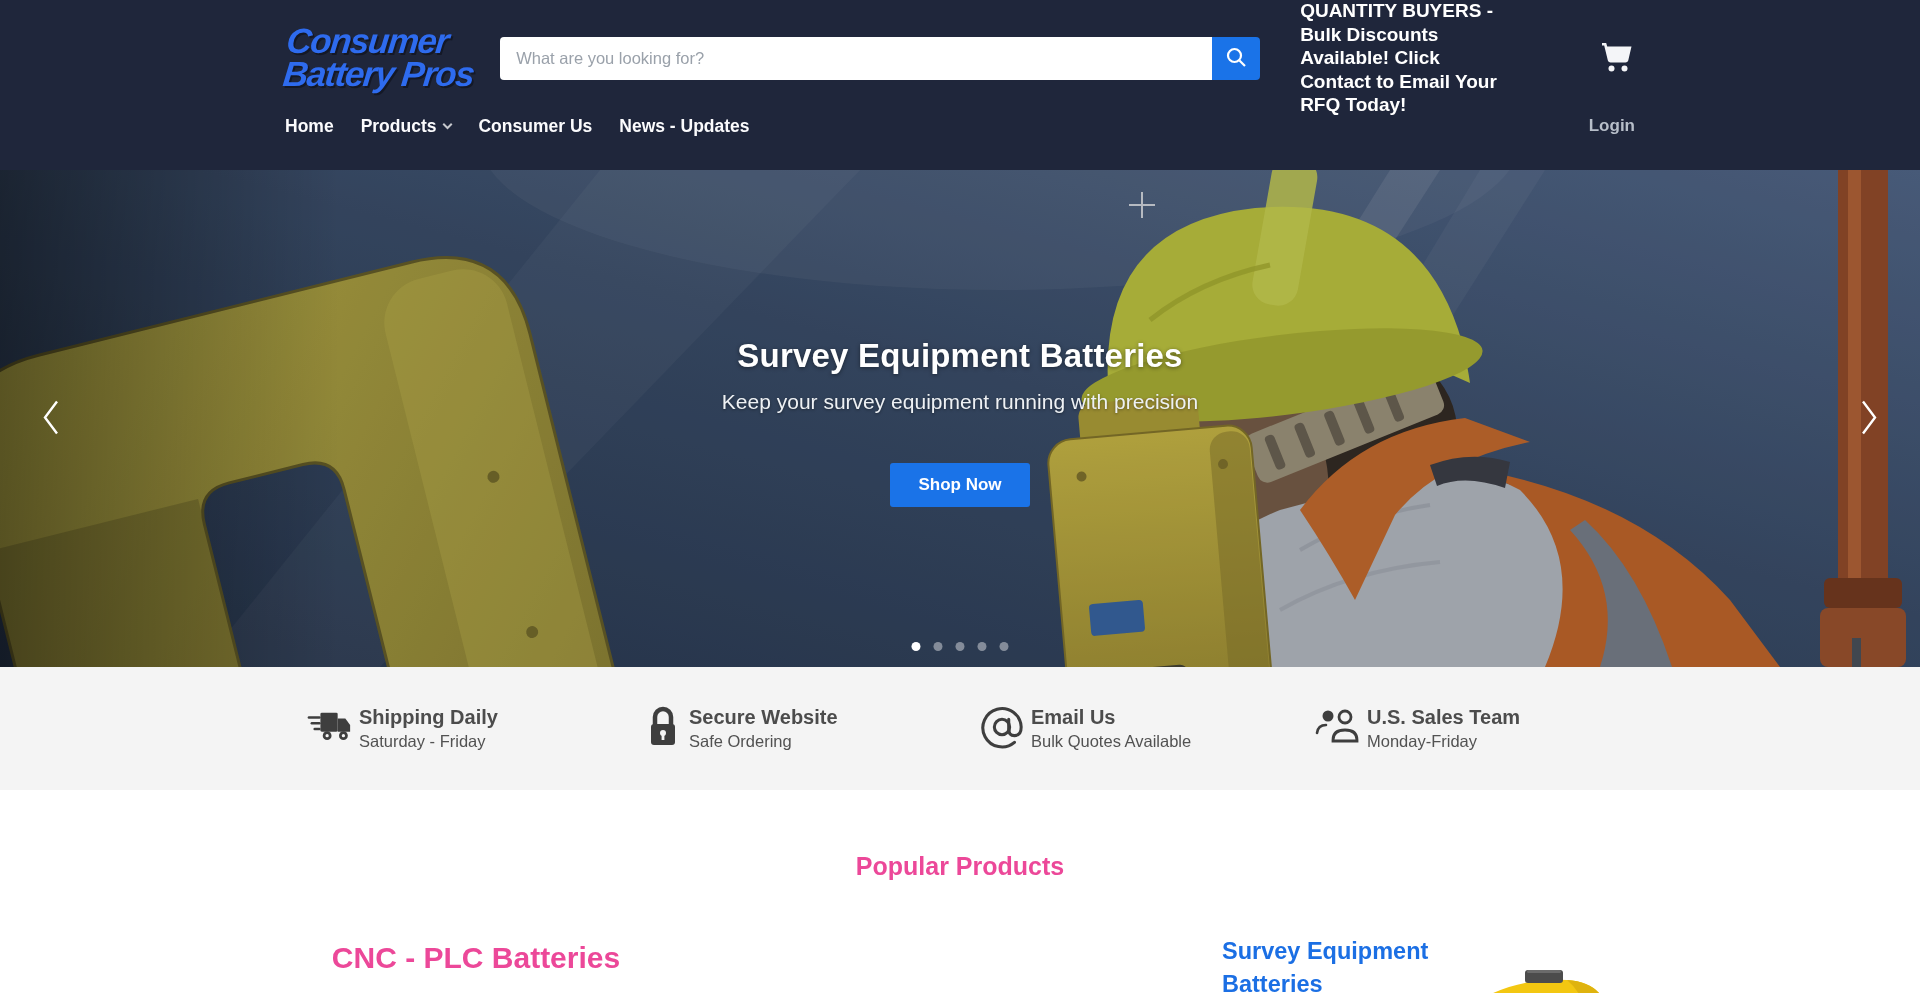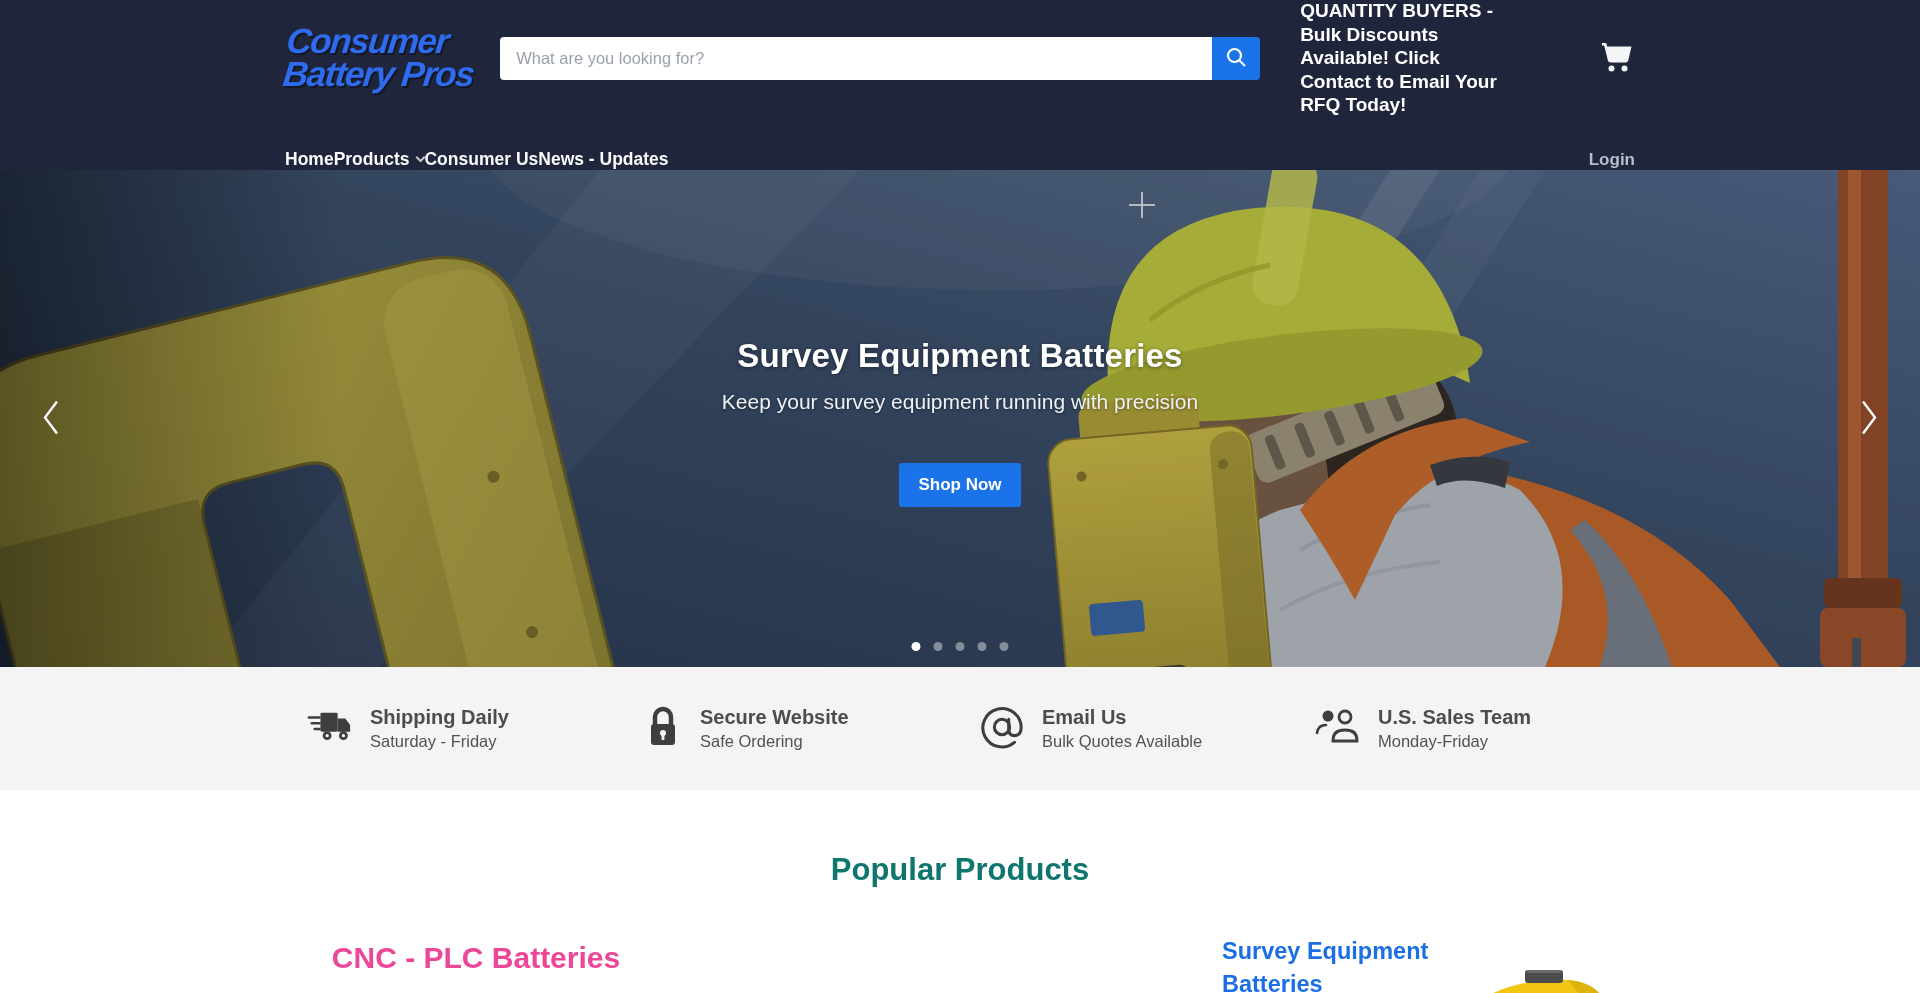--- a/index.html
+++ b/index.html
@@ -14,59 +14,59 @@
           text-shadow:2px 2px 0 rgba(0,0,0,.35); white-space:nowrap; cursor:pointer; }
   .search-wrap { display:flex; width:760px; height:43px; margin-left:25px; }
   .search-input { flex:1; border:none; outline:none; border-radius:4px 0 0 4px;
           padding:0 16px; font-size:16.5px; color:#333; font-family:inherit; }
   .search-input::placeholder { color:#9aa1aa; }
   .search-btn { width:48px; background:#1a73e8; border:none; border-radius:0 4px 4px 0;
           display:flex; align-items:center; justify-content:center; cursor:pointer; }
   .promo { width:205px; margin-left:40px; color:#fff; font-weight:bold;
           font-size:19px; line-height:1.24; cursor:pointer; }
   .cart { margin-left:auto; background:none; border:none; cursor:pointer; height:36px; }
-  .header-nav { height:54px; display:flex; align-items:flex-end; }
+  .header-nav { height:54px; display:flex; align-items:flex-start; gap:27px; }
   .nav-item { color:#fbfbfd; font-weight:bold; font-size:17.5px; text-decoration:none;
           cursor:pointer; display:flex; align-items:center; }
   .chev { display:inline-block; width:7px; height:7px; border-right:2px solid rgba(255,255,255,.75);
           border-bottom:2px solid rgba(255,255,255,.75); transform:rotate(45deg);
           margin-left:8px; margin-top:-4px; }
   .login { margin-left:auto; color:#b7bec9; font-weight:bold; font-size:17px; cursor:pointer; }
 
   
   .hero { position:relative; height:497px; background:#35455f; overflow:hidden; }
   .hero-art { position:absolute; inset:0; display:block; }
   .hero-content { position:absolute; top:0; left:0; width:100%; text-align:center; }
   .hero-title { margin-top:167px; color:#fff; font-weight:bold; font-size:33px;
           letter-spacing:.2px; text-shadow:0 1px 4px rgba(0,0,0,.45); }
   .hero-sub { margin-top:15px; color:#eef1f4; font-size:21px; font-weight:400;
           text-shadow:0 1px 3px rgba(0,0,0,.4); }
-  .hero-cta { margin-top:31px; display:inline-block; width:122px; height:44px;
+  .hero-cta { margin-top:31px; display:inline-block; width:140px; height:44px;
           line-height:44px; background:#1a73e8; color:#fff; font-weight:bold;
           font-size:17px; border:none; border-radius:3px; cursor:pointer; font-family:inherit; }
   .arrow { position:absolute; top:50%; transform:translateY(-50%); background:none;
           border:none; cursor:pointer; padding:6px; }
   .arrow.left { left:36px; } .arrow.right { right:36px; }
   .dots { position:absolute; bottom:16px; left:50%; transform:translateX(-50%);
           display:flex; gap:13px; }
   .dot { width:9px; height:9px; border-radius:50%; background:rgba(255,255,255,.42); cursor:pointer; }
   .dot.active { background:#fff; }
 
   
   .features { background:#f4f4f4; height:123px; padding:0 288px; display:grid;
           grid-template-columns:repeat(4,1fr); align-items:center; }
-  .feature { display:flex; align-items:center; gap:17px; padding-left:19px; }
+  .feature { display:flex; align-items:center; gap:6px; padding-left:19px; }
   .feature svg { flex:0 0 auto; }
   .feature-title { font-size:20px; font-weight:bold; color:#4c4c4c; }
   .feature-sub { font-size:16.5px; color:#525252; margin-top:3px; }
 
   
   .main { position:relative; background:#fff; height:203px; }
-  .section-title { text-align:center; padding-top:62px; font-size:31px;
-          font-weight:bold; color:#0f766e; }
+  .section-title { text-align:center; padding-top:62px; font-size:25px;
+          font-weight:bold; color:#ec4899; }
   .cat-left { position:absolute; left:0; top:151px; width:952px; text-align:center;
           font-size:30px; font-weight:bold; color:#ec4899; cursor:pointer; }
   .cat-right { position:absolute; left:1222px; top:145px; width:235px; font-size:23.5px;
           font-weight:bold; color:#1b6fe4; line-height:1.42; cursor:pointer; }
   .product-art { position:absolute; left:1463px; top:175px; cursor:pointer; }
 </style>
 </head>
 <body>
 
 <header class="header">

